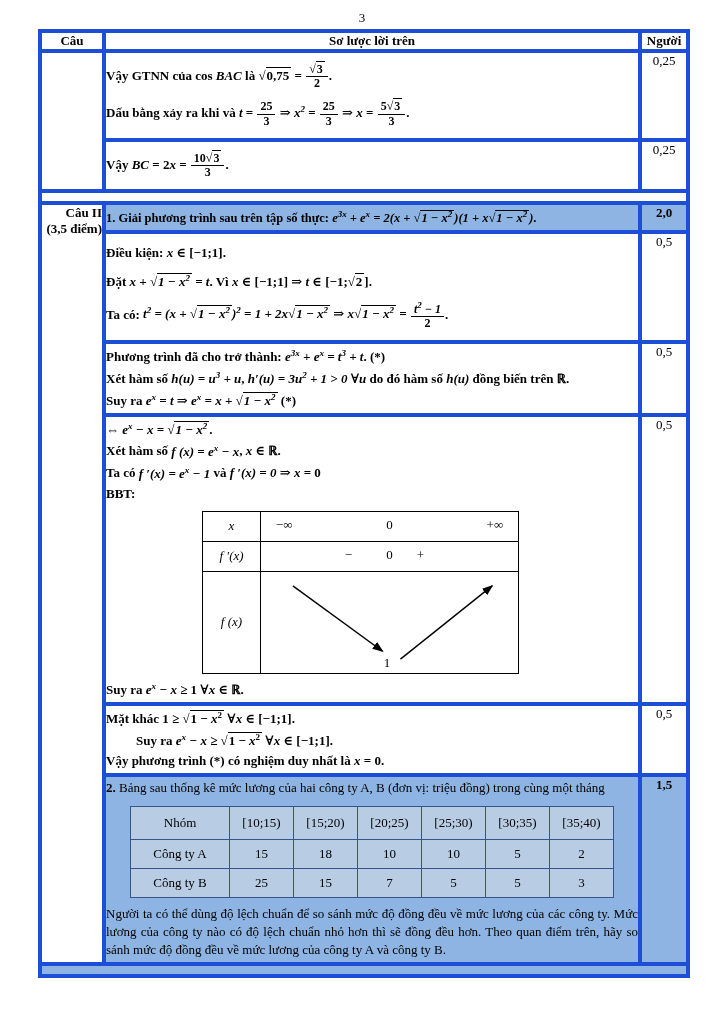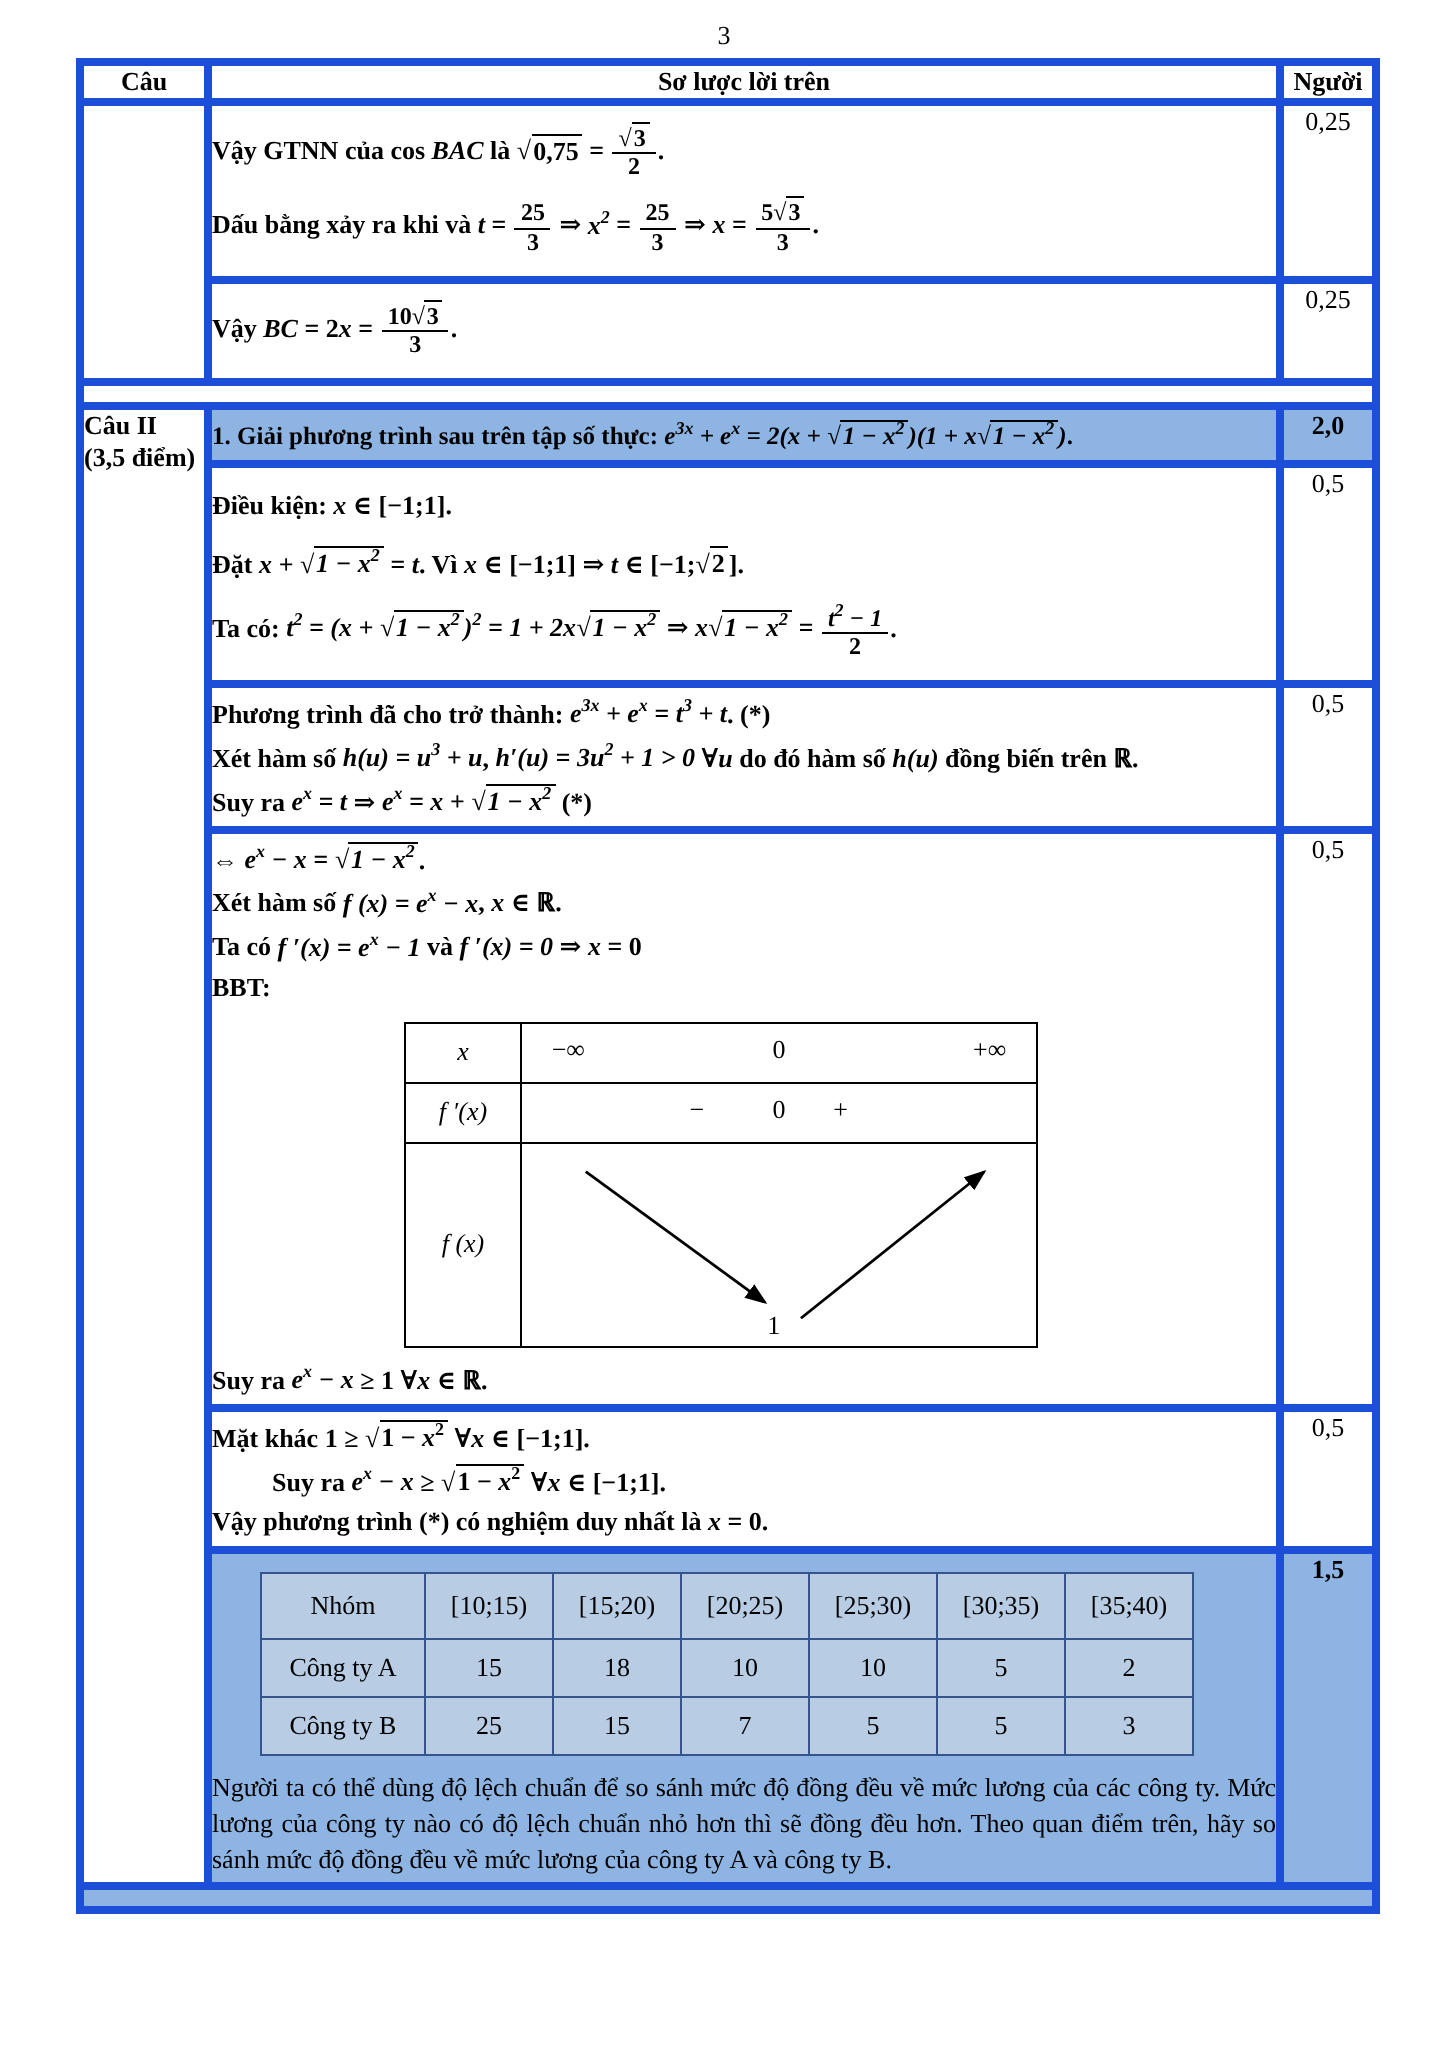--- a/index.html
+++ b/index.html
@@ -12,21 +12,21 @@
   .page { padding:10px 38px 0 38px; }
   .pagenum { text-align:center; margin-bottom:3px; }
 
   table.main { border-collapse:collapse; width:648px; table-layout:fixed; }
   table.main > tbody > tr > td { border:4px solid #1d4ed8; vertical-align:top; padding:0; }
   td.hdr { font-weight:bold; text-align:center; padding:1px 2px; }
   td.sol { padding:4px 8px; }
   td.pt  { text-align:center; vertical-align:middle; }
   .bold  { font-weight:bold; }
   .hl    { background:#8db4e2; }
-  td.caucell { text-align:left; vertical-align:middle; font-weight:bold; padding:2px; }
+  td.caucell { text-align:right; vertical-align:middle; font-weight:bold; padding:2px; }
   tr.sep  > td { height:12px; background:#fff; }
   tr.strip > td { height:12px; background:#8db4e2; }
 
   .line { margin:3px 0; line-height:1.35;font-weight:bold; }
   .line.sp { margin:10px 0; }
   .line.indent { padding-left:30px; }
   .tight { font-size:12.5px; }
 
   
   .fr { display:inline-block; vertical-align:middle; text-align:center; line-height:1.1; font-size:12px; margin:0 1px; }
@@ -45,21 +45,21 @@
   .bbt tr.r3 td { height:102px; }
   .bbt .pos { position:absolute; top:5px; transform:translateX(-50%); }
   .bbt svg.arrows { position:absolute; left:0; top:0; width:100%; height:100%; }
   .minv { position:absolute; left:49%; bottom:2px; transform:translateX(-50%); }
 
   
   table.stats { border-collapse:collapse; margin:9px 0 7px 24px; }
   table.stats td { border:1px solid #35558a; background:#b8cce4; text-align:center; padding:6px 3px; }
   table.stats tr.sh td { padding:8px 3px; }
   .stats td.grp { width:64px; }
-  .stats td.lbl { width:82px; }
+  .stats td.lbl { width:99px; }
   .para { line-height:1.4; text-align:justify; margin:2px 0; }
 </style>
 </head>
 <body>
 
 <div class="page">
   <div class="pagenum">3</div>
 
   <table class="main">
     <colgroup>
@@ -175,20 +175,21 @@
         <td class="sol">
           <div class="line">Mặt khác 1 ≥ <span class="sq">√<span class="ov">1 − <i>x</i><sup>2</sup></span></span> ∀<i>x</i> ∈ [−1;1].</div>
           <div class="line indent">Suy ra <i>e<sup>x</sup> − x</i> ≥ <span class="sq">√<span class="ov">1 − <i>x</i><sup>2</sup></span></span> ∀<i>x</i> ∈ [−1;1].</div>
           <div class="line">Vậy phương trình (*) có nghiệm duy nhất là <i>x</i> = 0.</div>
         </td>
         <td class="pt">0,5</td>
       </tr>
 
       <tr>
         <td class="sol hl">
+          <div class="para"><b>2.</b> Bảng sau thống kê mức lương của hai công ty A, B (đơn vị: triệu đồng) trong cùng một tháng</div>
 
           <table class="stats">
             <tbody>
               <tr class="sh">
                 <td class="lbl">Nhóm</td>
                 <td class="grp">[10;15)</td>
                 <td class="grp">[15;20)</td>
                 <td class="grp">[20;25)</td>
                 <td class="grp">[25;30)</td>
                 <td class="grp">[30;35)</td>

